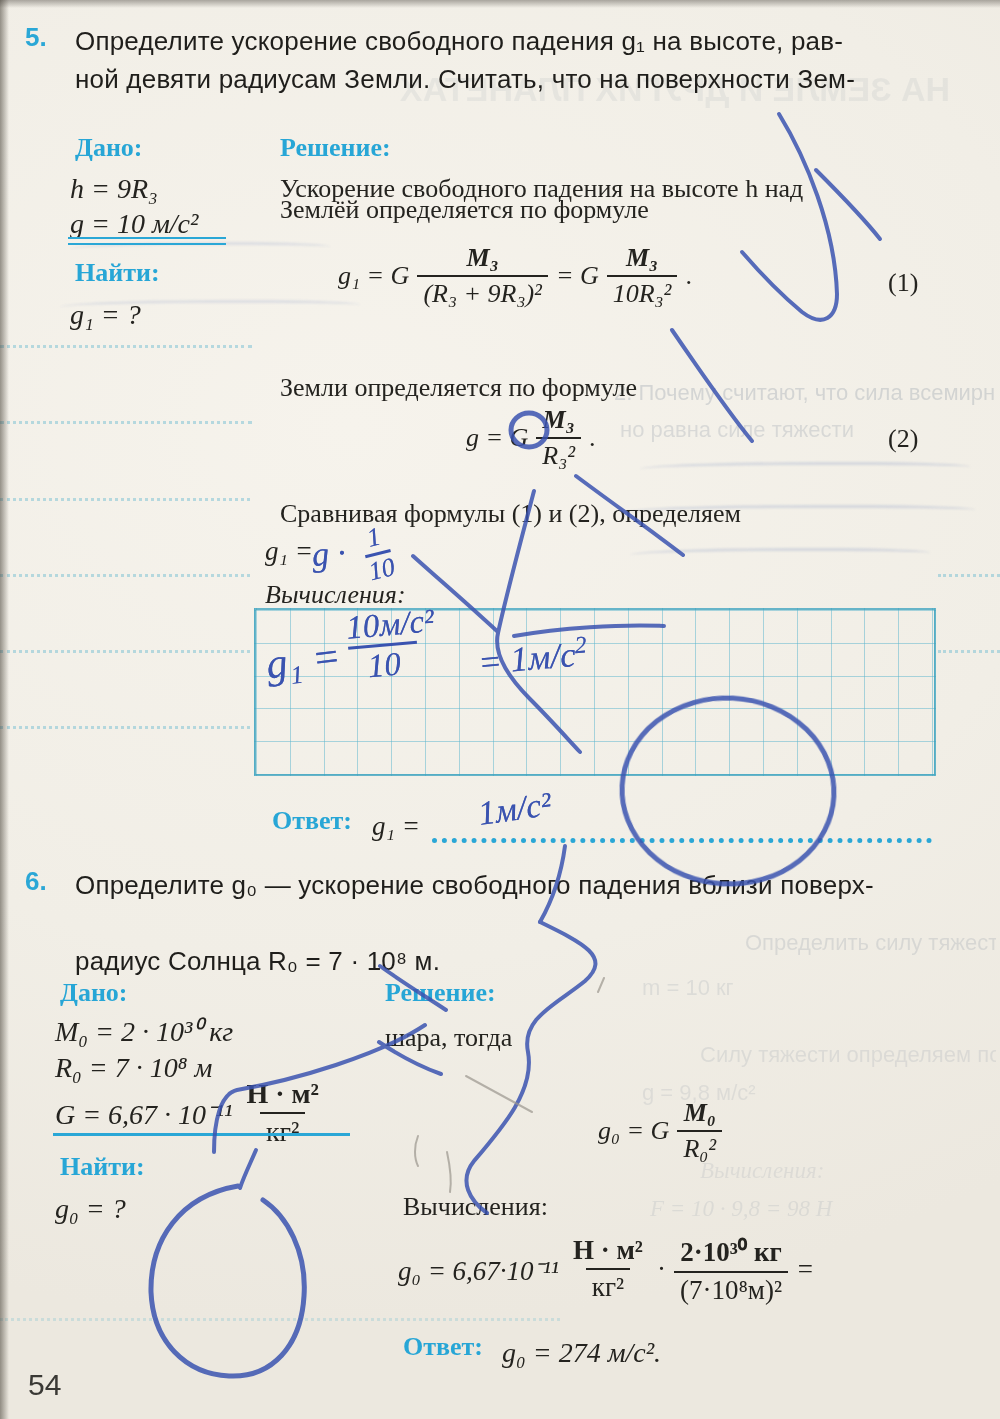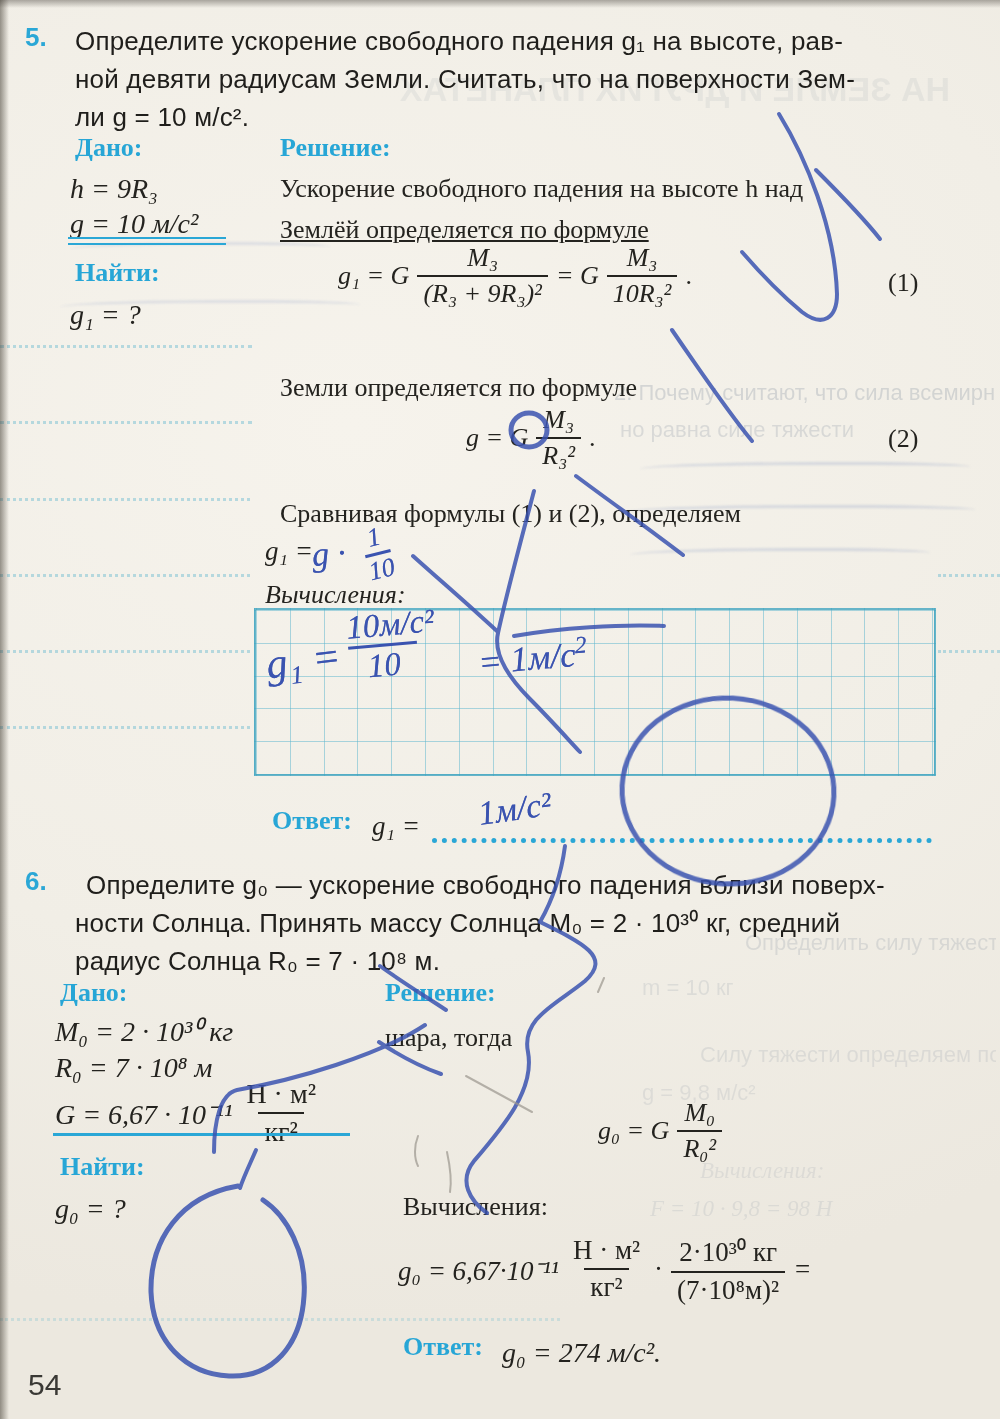--- a/index.html
+++ b/index.html
@@ -19,21 +19,21 @@
   .sans{font-family:"Liberation Sans",sans-serif;}
   .title-line{font-family:"Liberation Sans",sans-serif;font-size:26px;line-height:38px;
       color:#1f1e1b;letter-spacing:.2px;white-space:nowrap;}
   .pnum{font-family:"Liberation Sans",sans-serif;font-weight:bold;font-size:26px;color:#2aa7d6;}
   .cyan-h{font-weight:bold;font-size:26px;color:#27a6d6;}
   .body-serif{font-size:26px;line-height:37px;white-space:nowrap;}
   .ital{font-style:italic;}
   .formula{font-size:26px;font-style:italic;display:flex;align-items:center;white-space:nowrap;}
   .formula .up{font-style:normal;}
   .frac{display:inline-flex;flex-direction:column;align-items:center;margin:0 8px;vertical-align:middle;}
-  .frac .num{display:block;padding:0 6px 2px 6px;}
+  .frac .num{display:block;padding:0 6px 2px 6px;font-weight:bold;}
   .frac .den{display:block;border-top:2px solid #24231f;padding:2px 6px 0 6px;}
   .ftag{font-size:26px;font-style:normal;}
   .dline{height:4px;border-top:2px solid #2aa7d6;border-bottom:2px solid #2aa7d6;}
   .sline{height:3px;background:#2aa7d6;}
   
   .grid{left:254px;top:608px;width:678px;height:164px;
      border:2px solid rgba(55,160,190,.75);
      background-image:
        repeating-linear-gradient(to right, rgba(90,180,205,.5) 0 1px, transparent 1px 33.8px),
        repeating-linear-gradient(to bottom, rgba(90,180,205,.5) 0 1px, transparent 1px 32.8px);}
@@ -78,32 +78,31 @@
 
   <div class="squig" style="left:640px;top:462px;width:330px;"></div>
   <div class="squig" style="left:625px;top:505px;width:350px;"></div>
   <div class="squig" style="left:630px;top:548px;width:300px;"></div>
   <div class="squig" style="left:70px;top:242px;width:260px;opacity:.8;"></div>
   <div class="squig" style="left:60px;top:300px;width:300px;opacity:.8;"></div>
 
   <div class="abs pnum" style="left:25px;top:22px;">5.</div>
   <div class="abs title-line" style="left:75px;top:22px;">Определите ускорение свободного падения g₁ на высоте, рав-</div>
   <div class="abs title-line" style="left:75px;top:60px;">ной девяти радиусам Земли. Считать, что на поверхности Зем-</div>
-  <div class="abs title-line" style="left:75px;top:98px;">ли g = 10 м/с².</div>
 
   <div class="abs cyan-h" style="left:75px;top:133px;">Дано:</div>
   <div class="abs body-serif ital" style="left:70px;top:170px;font-size:28px;">h = 9R₃</div>
   <div class="abs body-serif ital" style="left:70px;top:205px;font-size:28px;">g = 10 м/с²</div>
   <div class="abs dline" style="left:68px;top:237px;width:158px;"></div>
   <div class="abs cyan-h" style="left:75px;top:258px;">Найти:</div>
   <div class="abs body-serif ital" style="left:70px;top:296px;font-size:28px;">g₁ = ?</div>
 
   <div class="abs cyan-h" style="left:280px;top:133px;">Решение:</div>
   <div class="abs body-serif" style="left:280px;top:170px;">Ускорение свободного падения на высоте h над</div>
-  <div class="abs body-serif" style="left:280px;top:211px;text-decoration:underline;">Землёй определяется по формуле</div>
+  <div class="abs body-serif" style="left:280px;top:191px;">Землёй определяется по формуле</div>
 
   <div class="abs formula" style="left:338px;top:243px;align-items:center;">
     <span>g₁ = G</span>
     <span class="frac">
       <span class="num">M₃</span>
       <span class="den">(R₃ + 9R₃)²</span>
     </span>
     <span>= G</span>
     <span class="frac">
       <span class="num">M₃</span>
@@ -148,22 +147,21 @@
   <div class="abs hw" style="left:478px;top:636px;font-size:35px;transform:rotate(-5deg);">
     <span>= 1м/с</span><sup style="font-size:24px;">2</sup>
   </div>
 
   <div class="abs cyan-h" style="left:272px;top:806px;">Ответ:</div>
   <div class="abs body-serif ital" style="left:372px;top:808px;font-size:27px;">g₁ =</div>
   <div class="abs dots" style="left:432px;top:806px;width:500px;height:32px;"></div>
   <div class="abs hw" style="left:478px;top:790px;font-size:34px;transform:rotate(-8deg);">1м/с²</div>
 
   <div class="abs pnum" style="left:25px;top:866px;">6.</div>
-  <div class="abs title-line" style="left:86px;top:866px;">Определите g₀ — ускорение свободного падения вблизи поверх-</div>
-  <div class="abs title-line" style="left:75px;top:904px;">ности Солнца. Принять массу Солнца M₀ = 2 · 10³⁰ кг, средний</div>
+  <div class="abs title-line" style="left:75px;top:866px;">Определите g₀ — ускорение свободного падения вблизи поверх-</div>
   <div class="abs title-line" style="left:75px;top:942px;">радиус Солнца R₀ = 7 · 10⁸ м.</div>
 
   <div class="abs cyan-h" style="left:60px;top:978px;">Дано:</div>
   <div class="abs body-serif ital" style="left:55px;top:1013px;font-size:28px;">M₀ = 2 · 10³⁰ кг</div>
   <div class="abs body-serif ital" style="left:55px;top:1049px;font-size:28px;">R₀ = 7 · 10⁸ м</div>
   <div class="abs formula" style="left:55px;top:1078px;font-size:28px;">
     <span>G = 6,67 · 10⁻¹¹</span>
     <span class="frac up">
       <span class="num">Н · м²</span>
       <span class="den">кг²</span>

